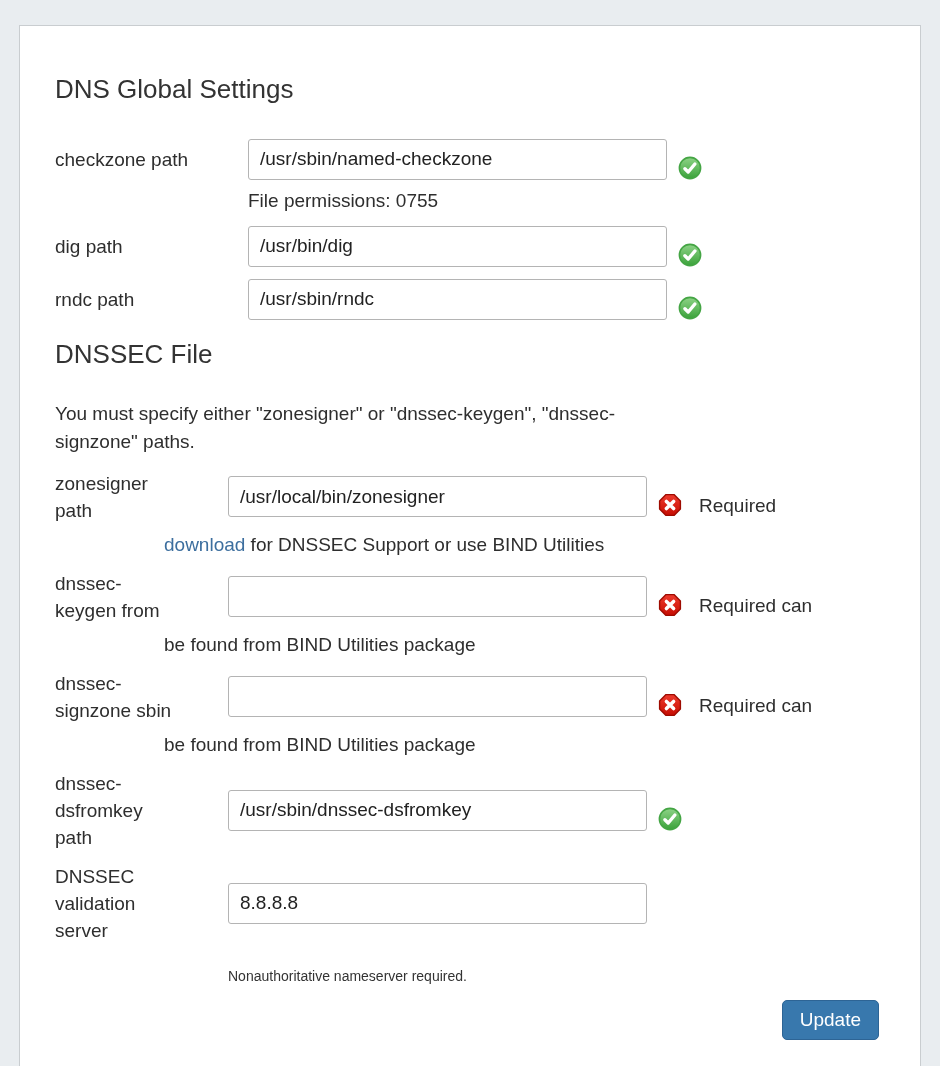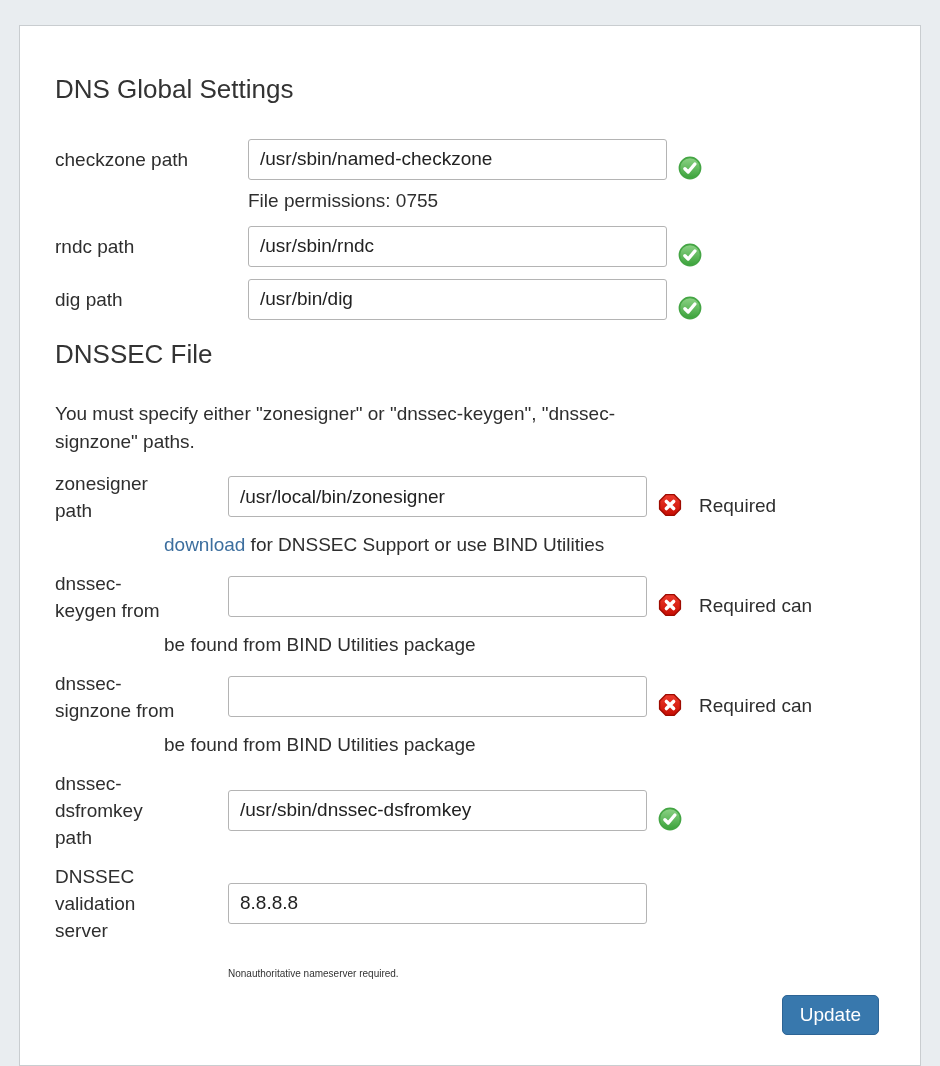--- a/index.html
+++ b/index.html
@@ -67,21 +67,21 @@
   }
   .help {
     font-size: 19px;
     line-height: 26px;
     margin: -4px 0 12px 193px;
     color: #2e2e2e;
   }
   .help.d { margin-left: 109px; }
   a.link { color: #3c6e9e; text-decoration: none; cursor: pointer; }
   .small-note {
-    font-size: 10px;
+    font-size: 14px;
     color: #333333;
     margin: 24px 0 0 173px;
   }
   .actions {
     display: flex;
     justify-content: flex-end;
     margin-top: 16px;
     padding-right: 6px;
   }
   .btn {
@@ -130,39 +130,39 @@
     <div class="control">
       <input class="text" type="text" value="/usr/sbin/named-checkzone" style="">
       <svg class="status-icon">
           <use href="#icon-ok"></use>
         </svg>
     </div>
   </div>
   <div class="help">File permissions: 0755</div>
 
   <div class="row sec-g">
+    <div class="label">dig path</div>
+    <div class="control">
+      <input class="text" type="text" value="/usr/bin/dig" style="">
+      <svg class="status-icon">
+          <use href="#icon-ok"></use>
+        </svg>
+    </div>
+  </div>
+
+  <div class="row sec-g">
     <div class="label">rndc path</div>
     <div class="control">
       <input class="text" type="text" value="/usr/sbin/rndc" style="">
       <svg class="status-icon">
           <use href="#icon-ok"></use>
         </svg>
     </div>
   </div>
 
-  <div class="row sec-g">
-    <div class="label">dig path</div>
-    <div class="control">
-      <input class="text" type="text" value="/usr/bin/dig" style="">
-      <svg class="status-icon">
-          <use href="#icon-ok"></use>
-        </svg>
-    </div>
-  </div>
-
   <h2 class="section-title dnssec">DNSSEC File</h2>
 
   <p class="intro"><span>You must specify either "zonesigner" or "dnssec-keygen", "dnssec-</span><br><span>signzone" paths.</span></p>
 
   <div class="row sec-d">
     <div class="label">zonesigner path</div>
     <div class="control">
       <input class="text" type="text" value="/usr/local/bin/zonesigner" style="">
       <svg class="status-icon">
           <use href="#icon-err"></use>
@@ -178,21 +178,21 @@
       <input class="text" type="text" value="" style="">
       <svg class="status-icon">
           <use href="#icon-err"></use>
         </svg>
       <span class="req">Required can</span>
     </div>
   </div>
   <div class="help d">be found from BIND Utilities package</div>
 
   <div class="row sec-d">
-    <div class="label">dnssec-signzone from</div>
+    <div class="label">dnssec-signzone sbin</div>
     <div class="control">
       <input class="text" type="text" value="" style="">
       <svg class="status-icon">
           <use href="#icon-err"></use>
         </svg>
       <span class="req">Required can</span>
     </div>
   </div>
   <div class="help d">be found from BIND Utilities package</div>
 

